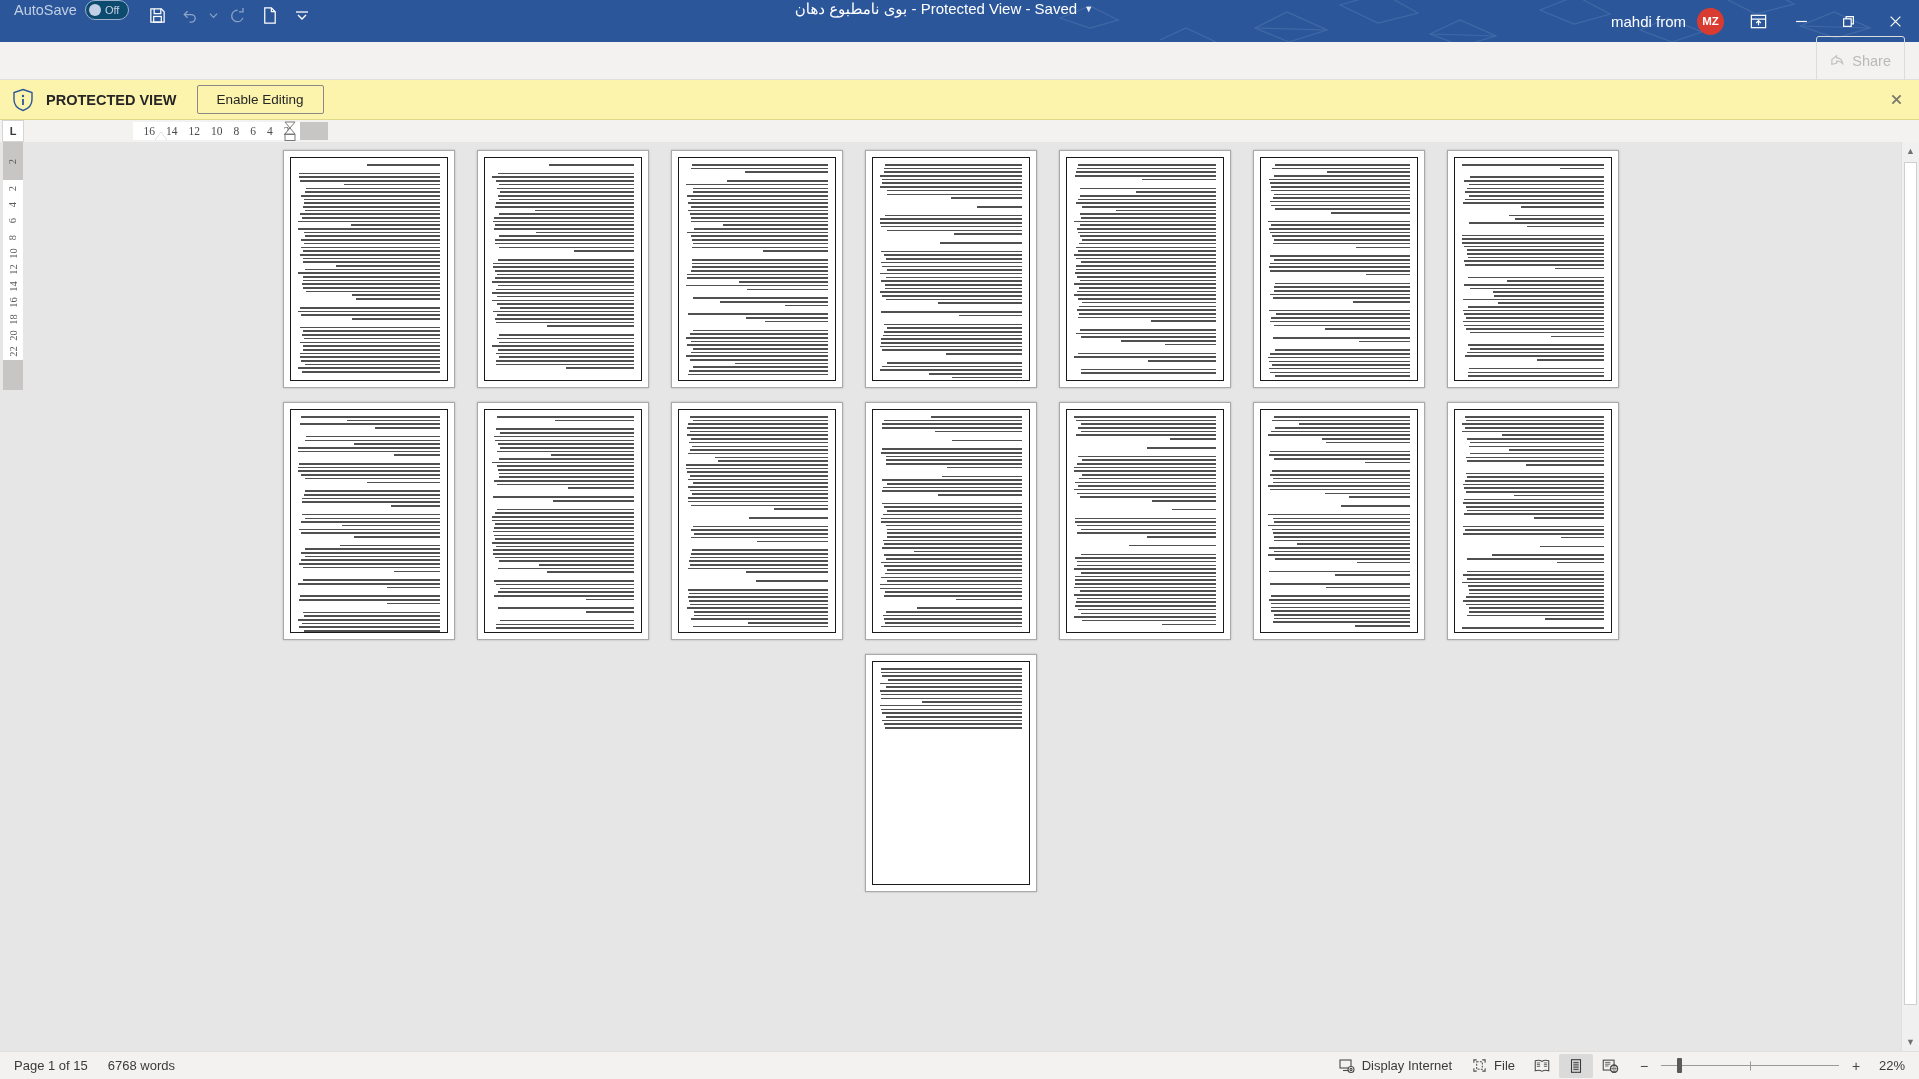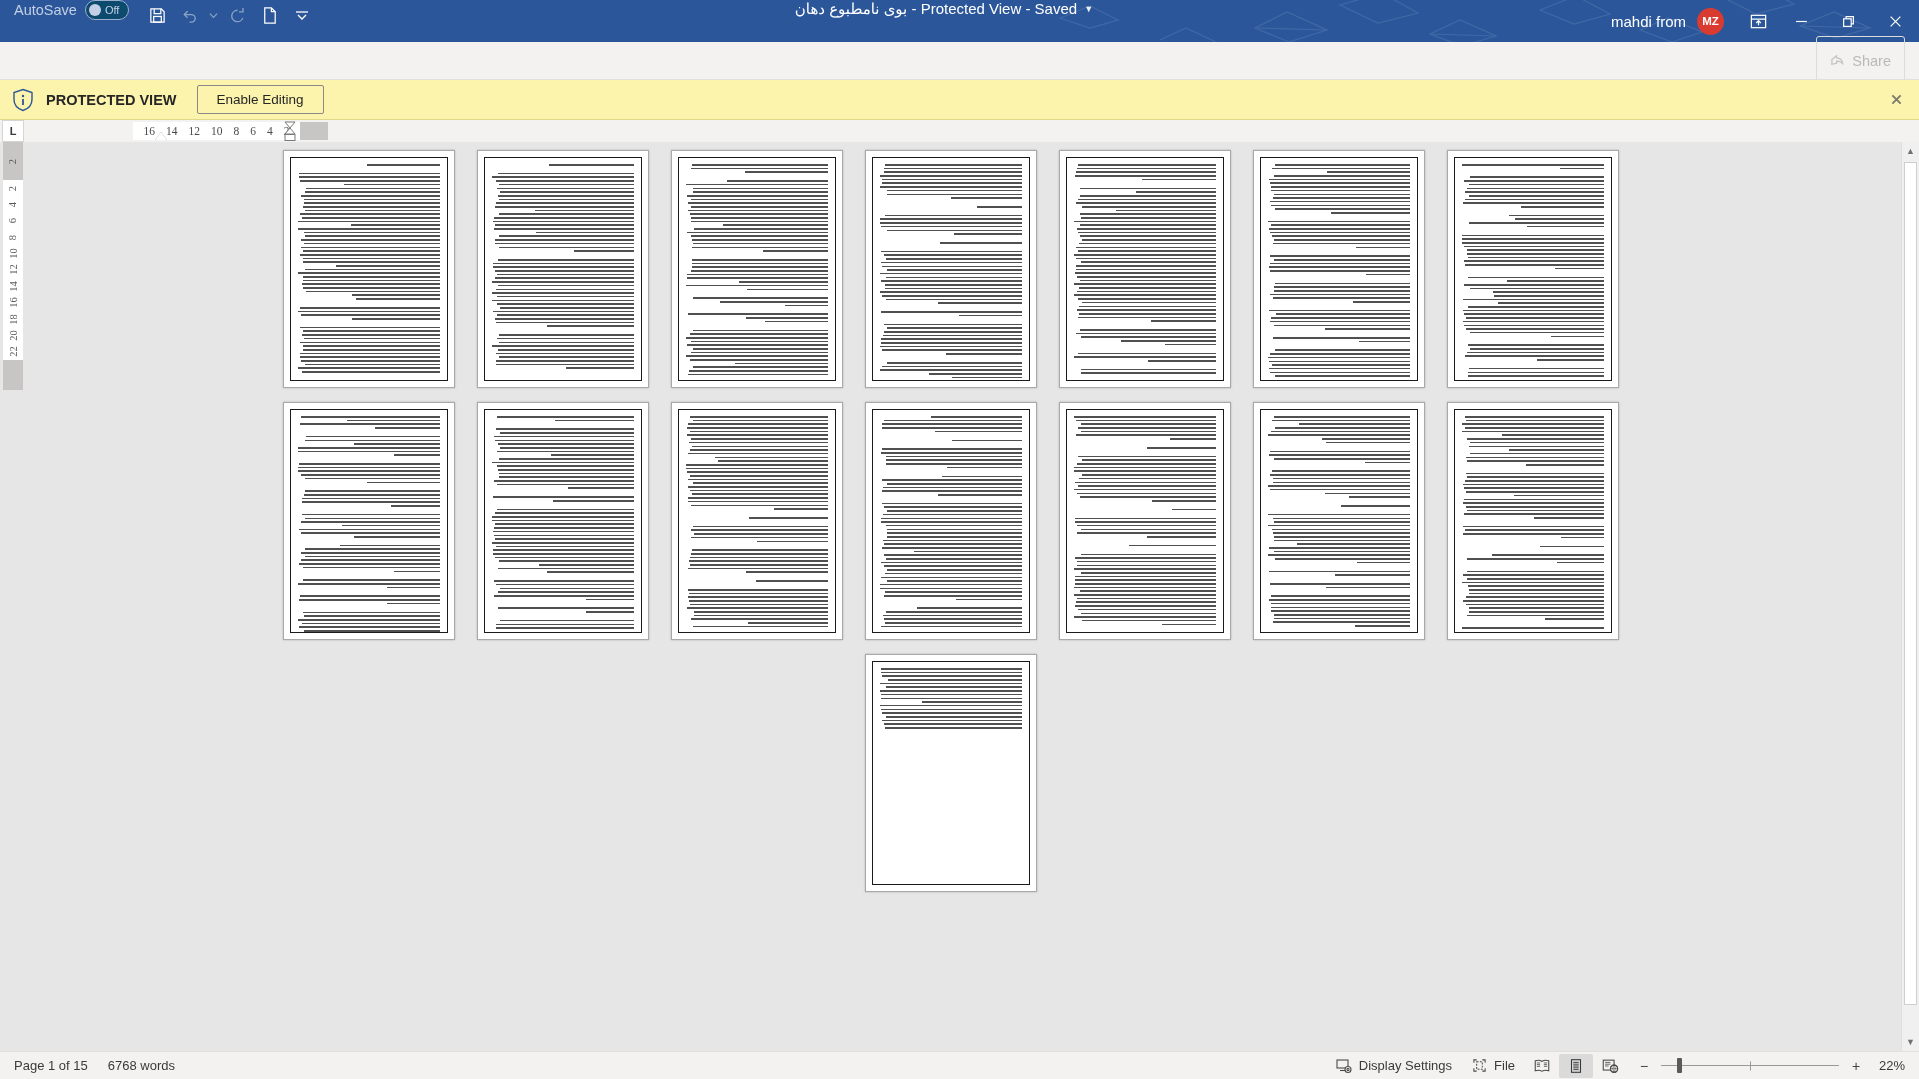--- a/index.html
+++ b/index.html
@@ -1321,21 +1321,21 @@
   </div>
 
   <div class="sb-right">
     <span class="sb-item">
       <svg width="16" height="16" viewBox="0 0 16 16" fill="none" stroke="#4a4a4a" stroke-width="1.1">
         <rect x="1" y="2" width="11" height="8"></rect>
           <path d="M4 12.5h6"></path>
         <circle cx="12" cy="11.5" r="3" fill="#fff"></circle>
           <circle cx="12" cy="11.5" r="1.1"></circle>
       </svg>
-      <span>Display Settings</span>
+      <span>Display Internet</span>
     </span>
 
     <span class="sb-item">
       <svg width="15" height="15" viewBox="0 0 16 16" fill="none" stroke="#4a4a4a" stroke-width="1.1">
         <path d="M2 5V2h3M11 2h3v3M14 11v3h-3M5 14H2v-3"></path>
           <rect x="5" y="4" width="6" height="8" stroke-dasharray="2 1.4"></rect>
       </svg>
       <span>File</span>
     </span>
 

